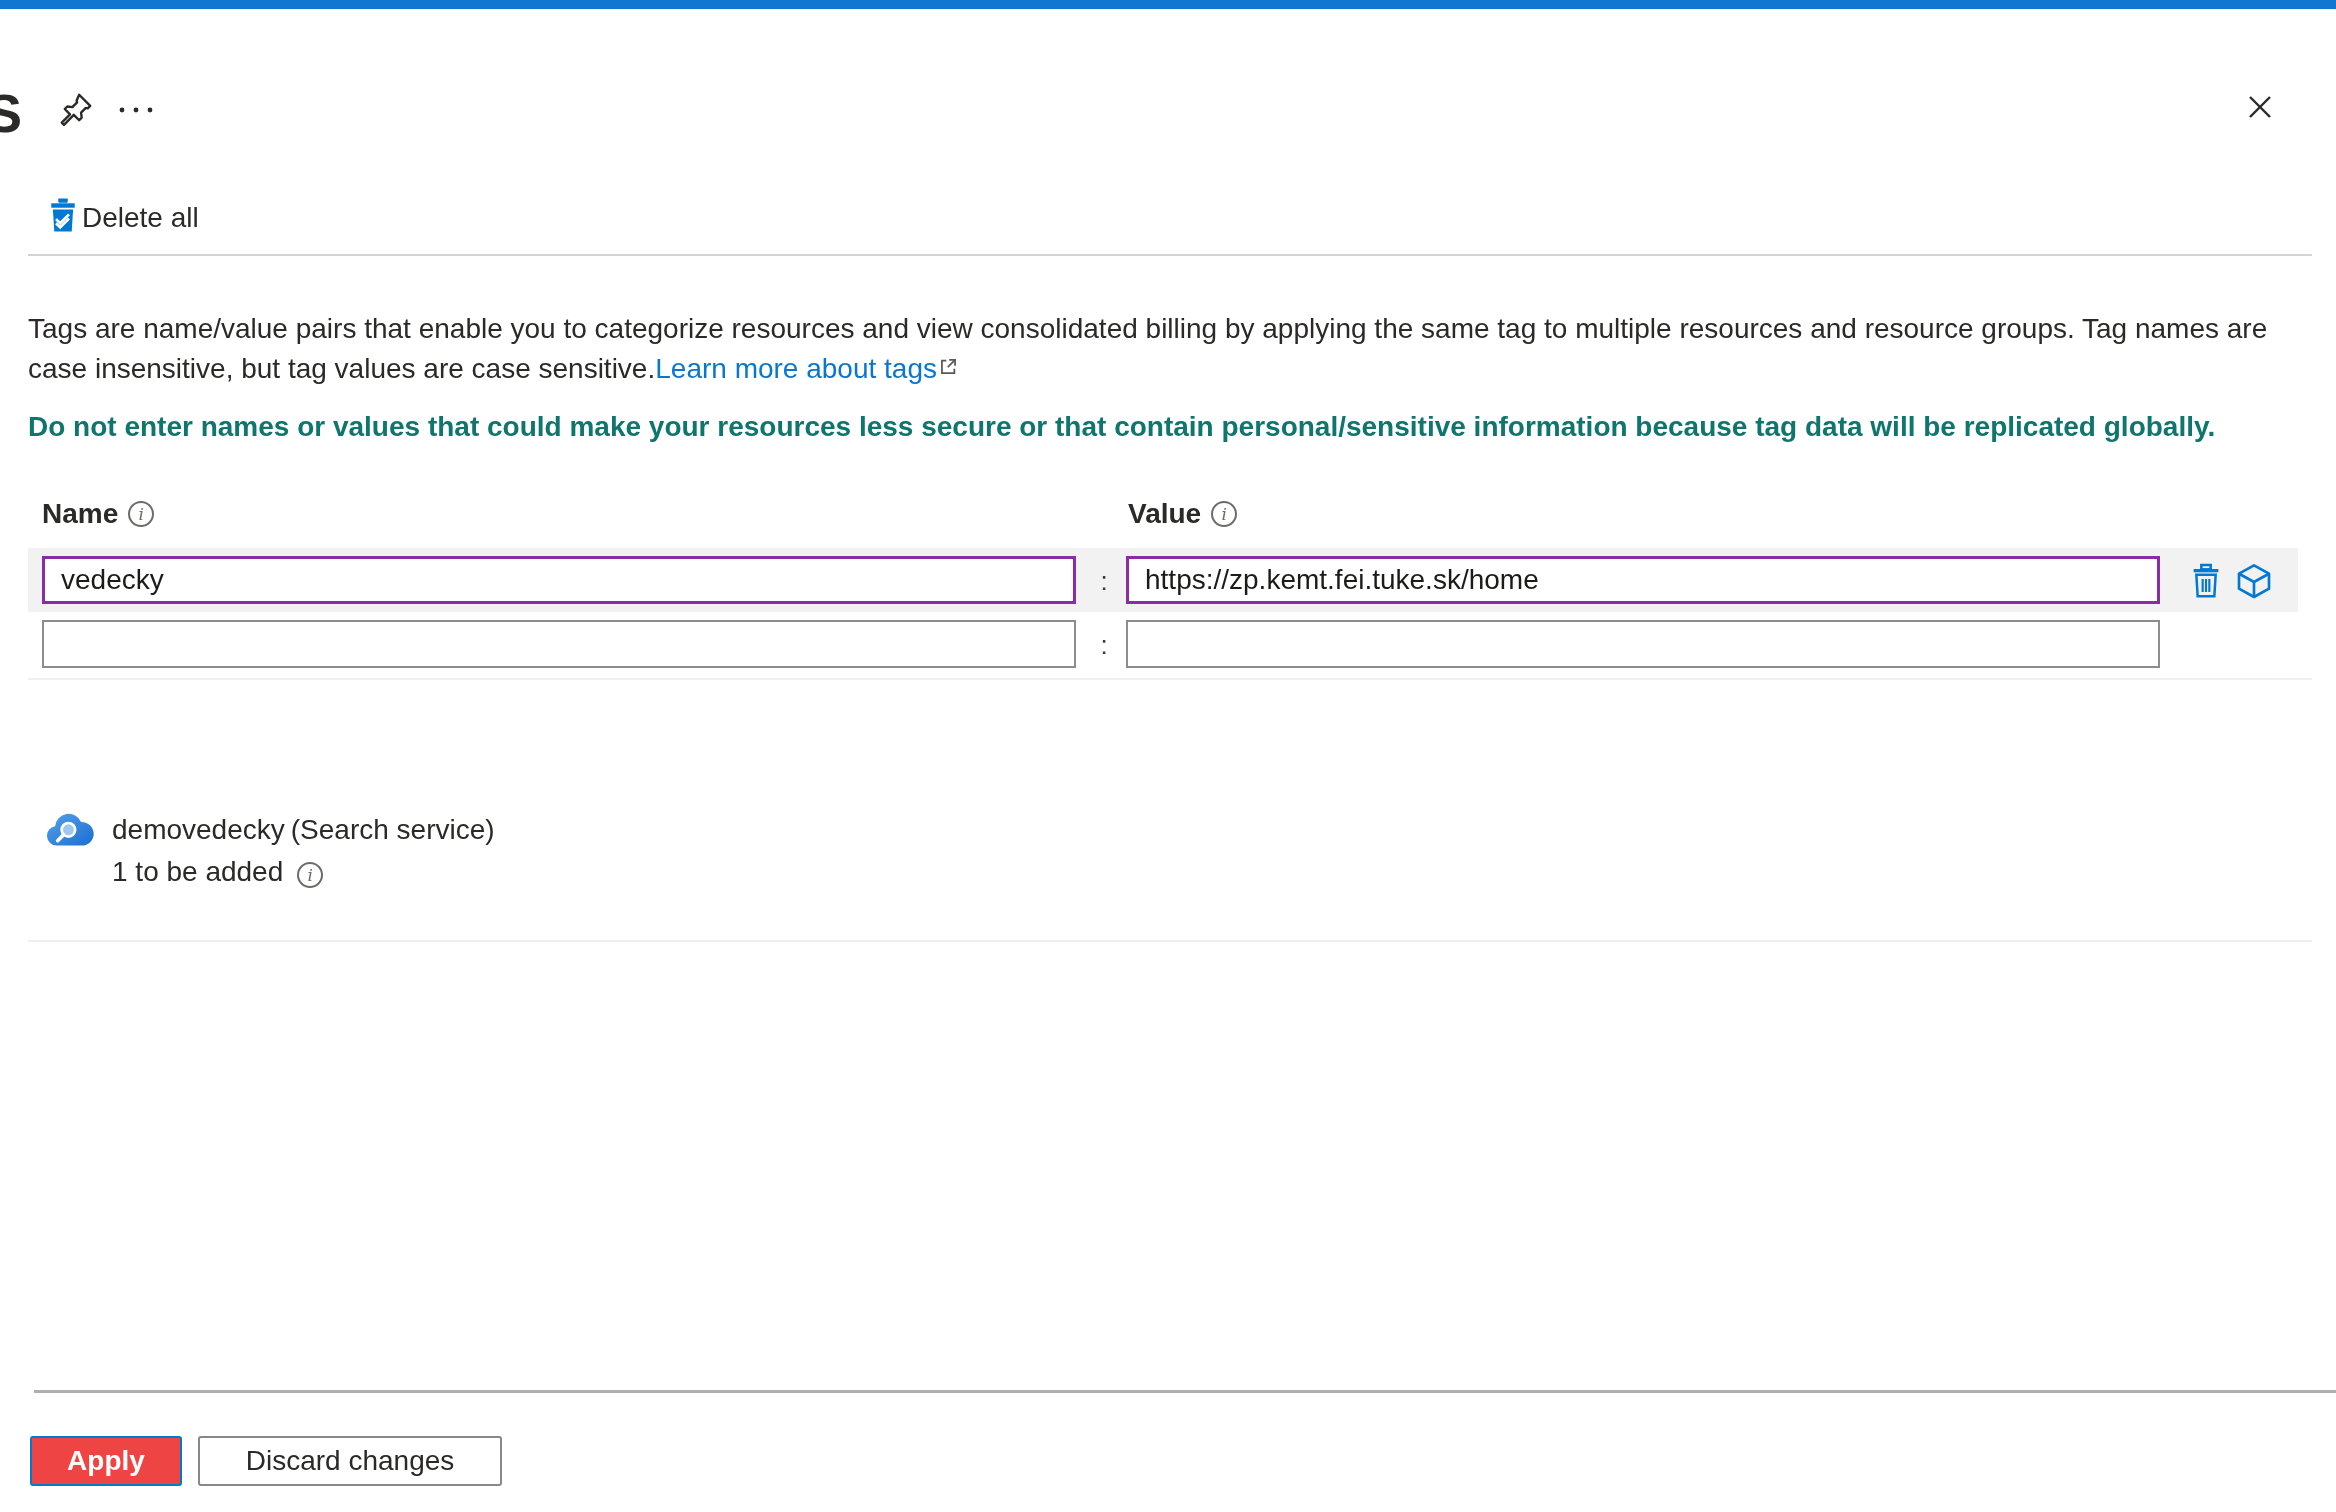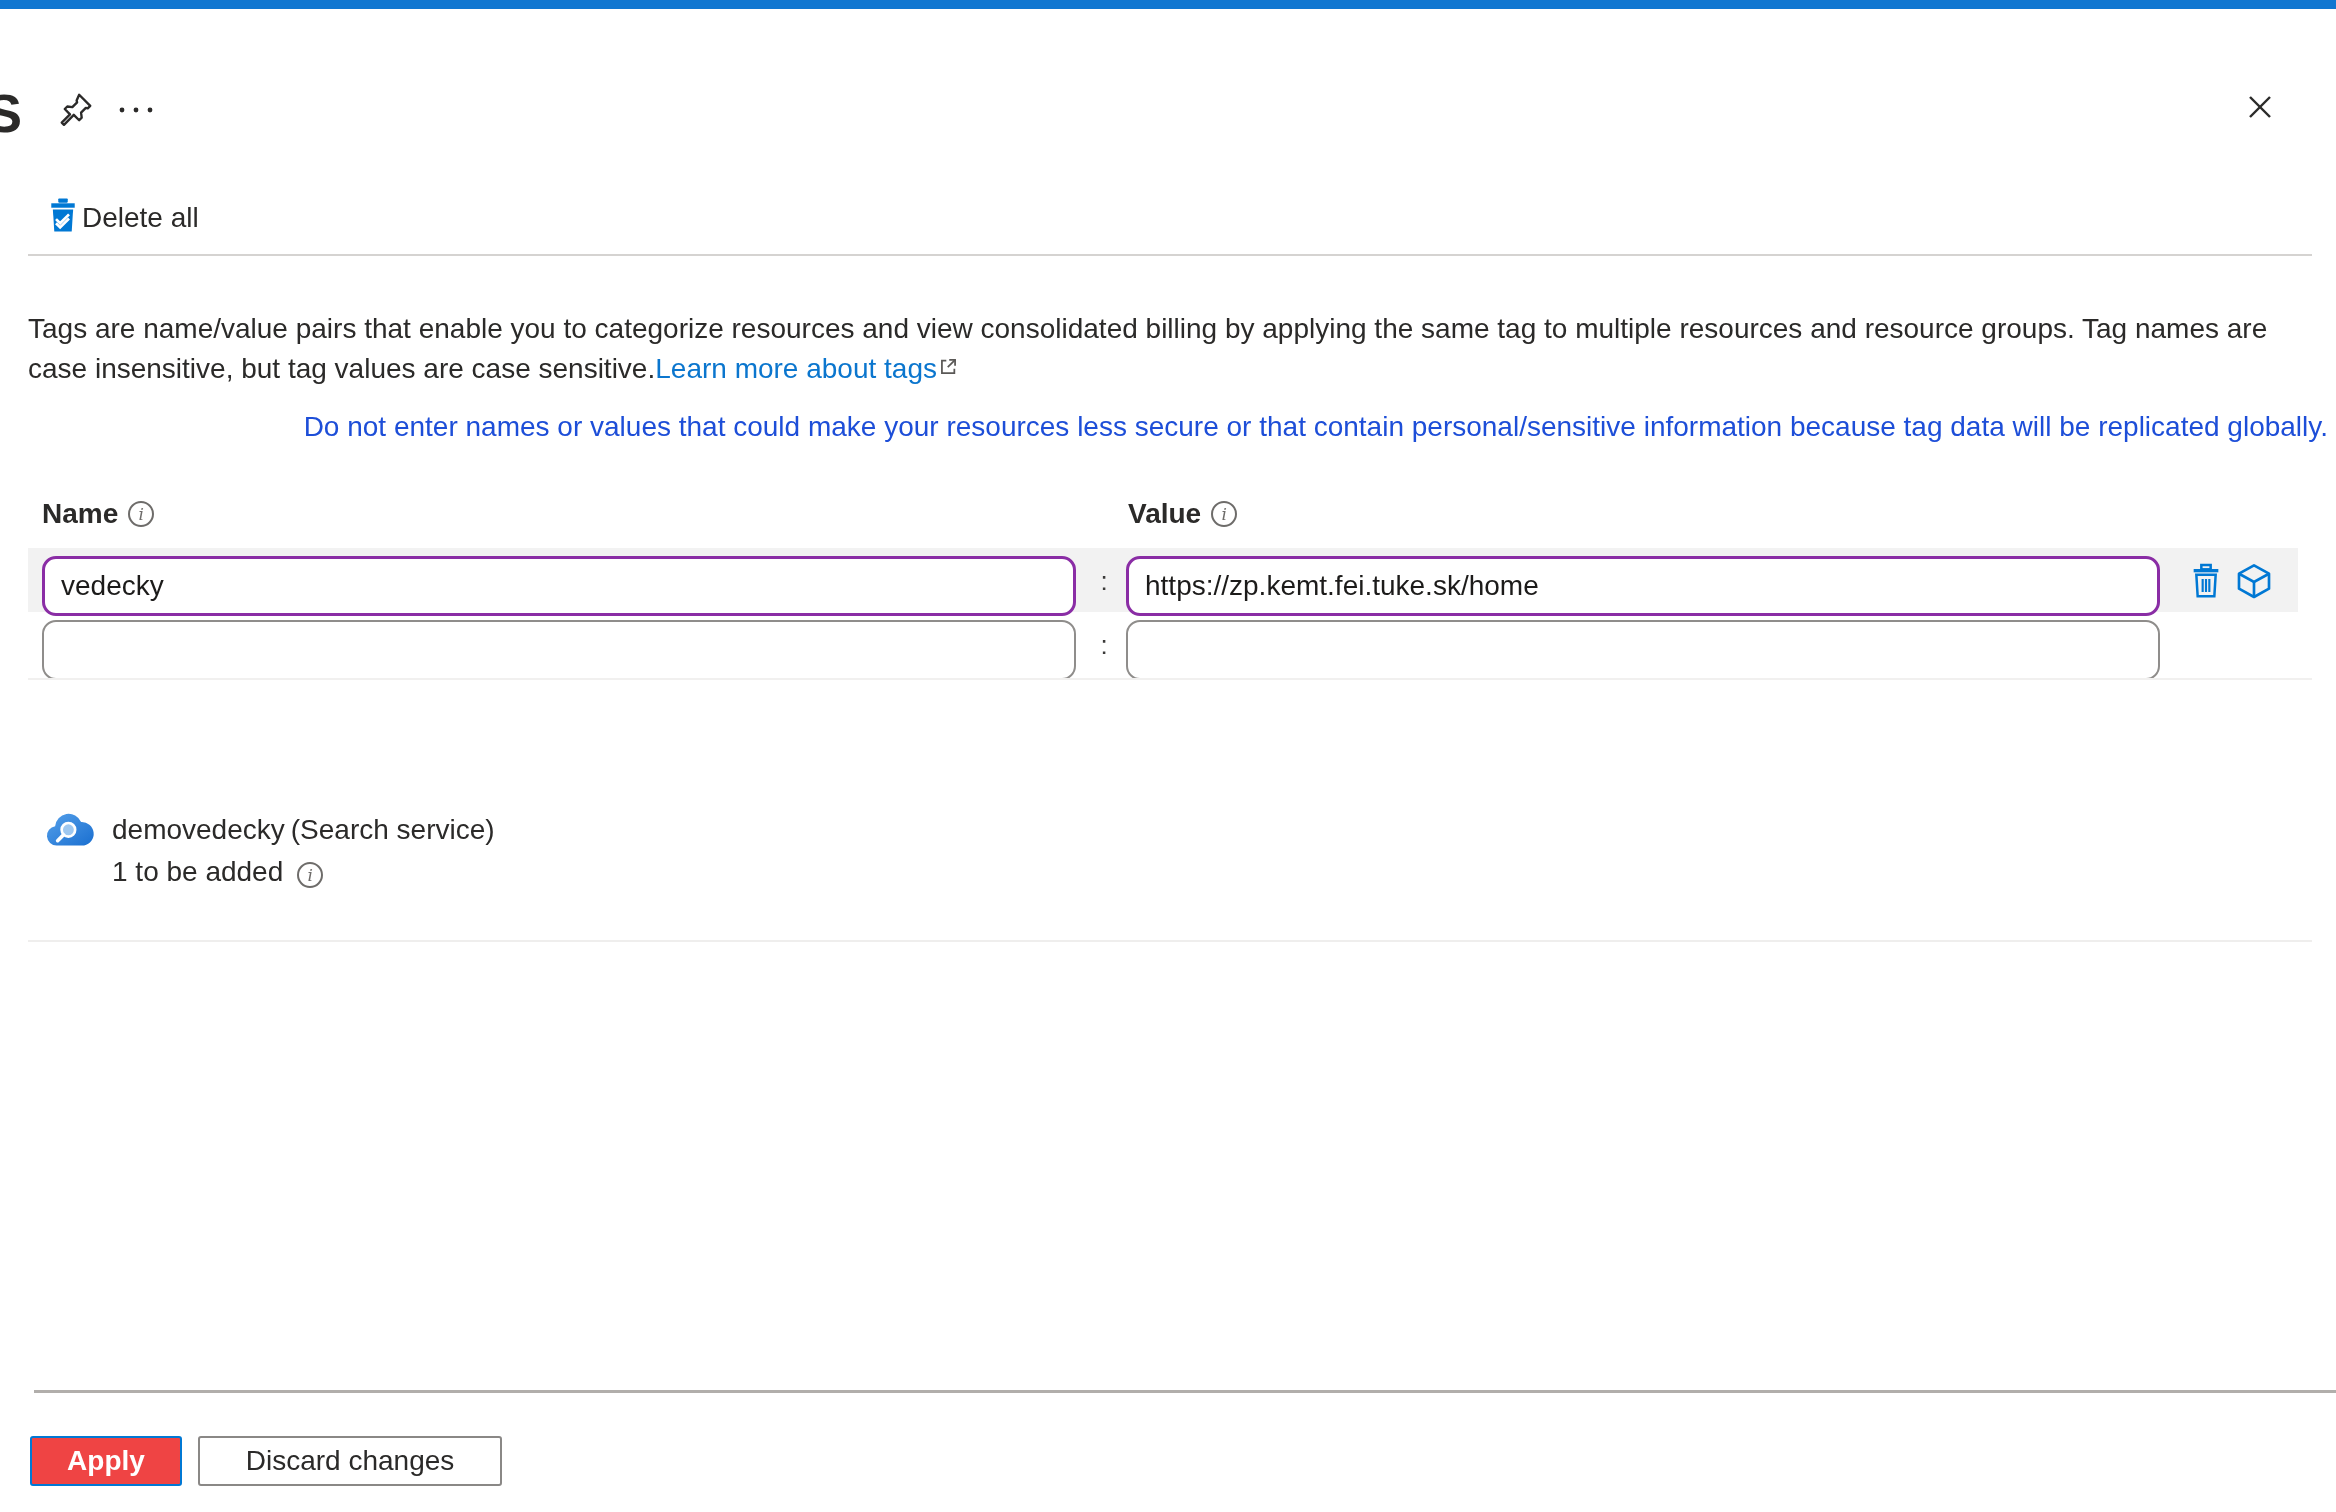--- a/index.html
+++ b/index.html
@@ -50,21 +50,21 @@
   .desc {
     position: absolute; left: 28px; top: 310px; width: 2296px;
     font-size: 28px; line-height: 38px; color: #2b2a29;
   }
   .desc a {
     color: #0b76ce; text-decoration: none; cursor: pointer;
   }
   .ext-icon { display: inline-block; vertical-align: 2px; margin-left: 2px; }
   .warning {
     position: absolute; left: 28px; top: 408px; width: 2300px;
-    font-size: 28px; font-weight: 400; line-height: 38px; color: #1d4ed8; text-align: right;
+    font-size: 28px; font-weight: 700; line-height: 38px; color: #0f766e;
   }
 
   .col-header {
     position: absolute; top: 498px;
     display: flex; align-items: center; gap: 10px;
     font-size: 28px; font-weight: 700; color: #2b2a29;
   }
   .col-header-name { left: 42px; }
   .col-header-value { left: 1128px; }
 
@@ -77,22 +77,22 @@
     font-size: 17px; font-style: italic; font-weight: 400;
     flex: none;
   }
 
   .row-band {
     position: absolute; left: 28px; top: 548px; width: 2270px; height: 64px;
     background: #f2f2f2;
   }
   .tag-input {
     position: absolute;
-    height: 60px;
-    border-radius: 14px;
+    height: 48px;
+    border-radius: 0;
     background: #ffffff;
     font-family: "Liberation Sans", sans-serif;
     font-size: 28px; color: #1c1b1a;
     padding: 0 16px;
     outline: none;
   }
   .tag-input.modified { border: 3px solid #8a2da5; }
   .tag-input.empty    { border: 2px solid #8f8d8b; }
   .r1 { top: 556px; }
   .r2 { top: 620px; }

